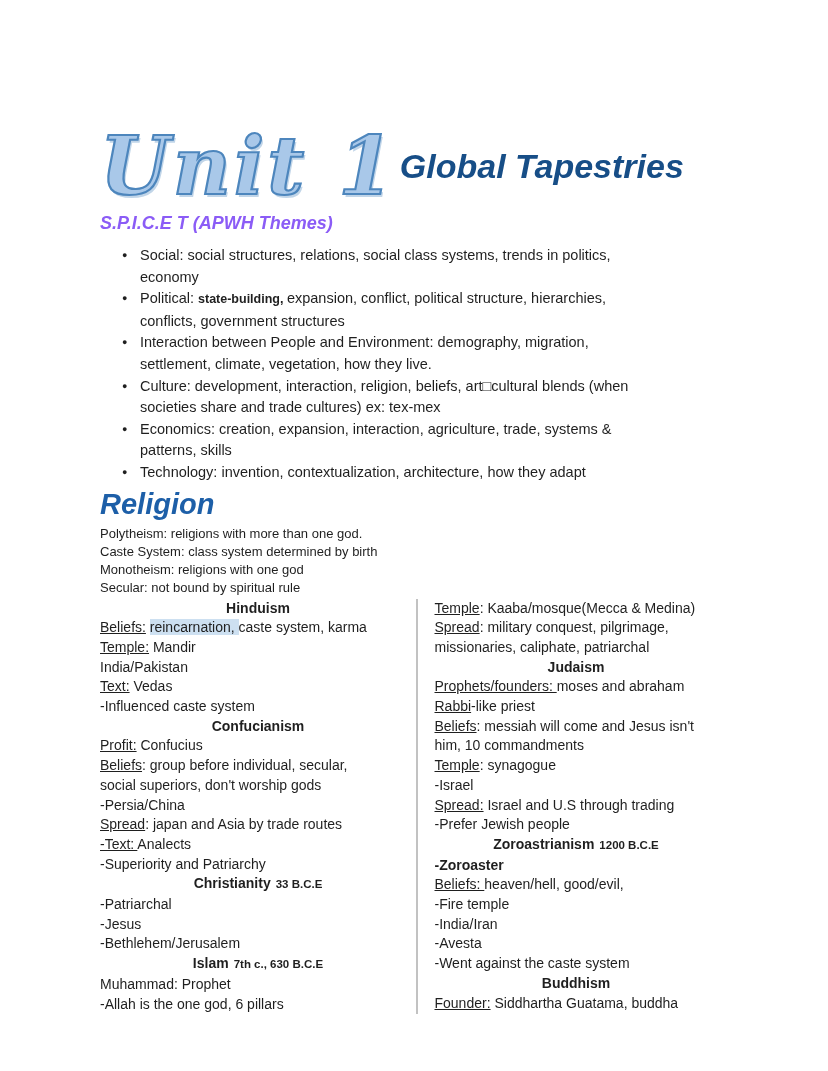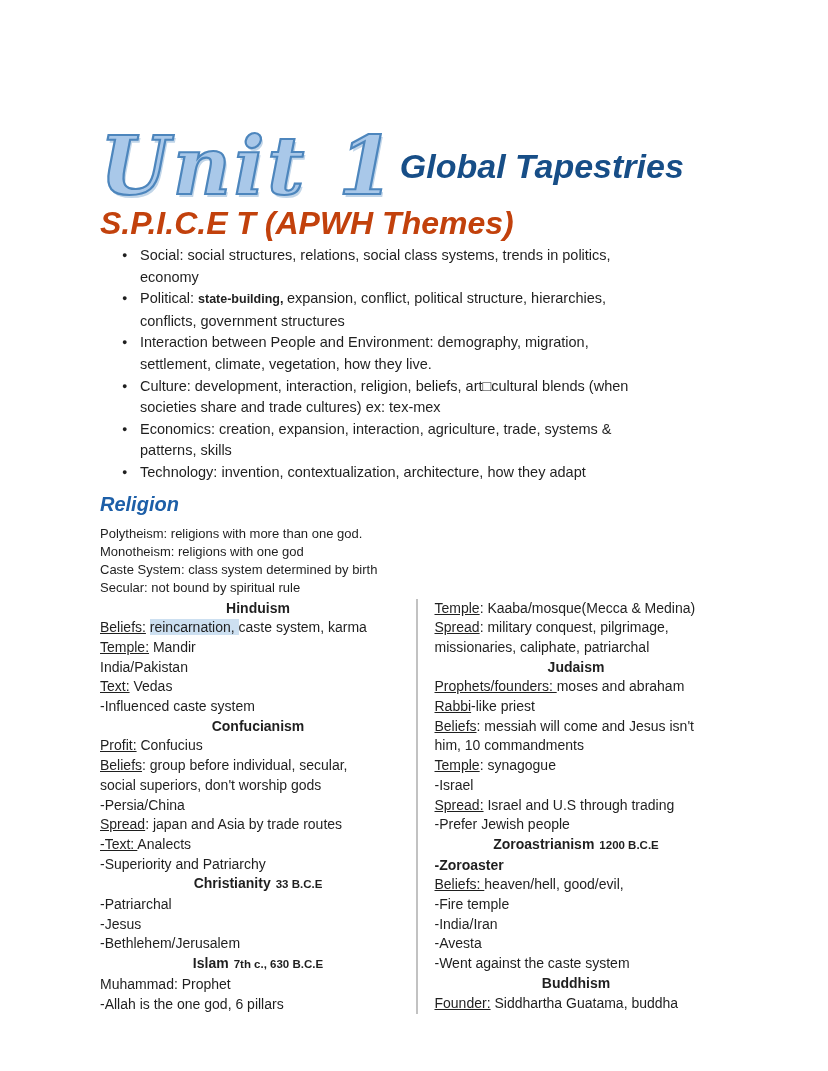--- a/index.html
+++ b/index.html
@@ -25,34 +25,34 @@
     color: #a9c8e9;
     -webkit-text-stroke: 2.2px #4d86bd;
     text-shadow: 2px 3px 0 rgba(77,134,189,0.35);
   }
   .title-sub {
     font-weight: bold; font-style: italic;
     font-size: 34px; color: #174e87; margin-left: 3px;
   }
 
   .spice-heading {
-    margin: 2px 0 0 0; font-size: 32px; line-height: 28px;
-    font-weight: bold; font-style: italic; color: #c2410c;
+    margin: 2px 0 0 0; font-size: 18px; line-height: 28px;
+    font-weight: bold; font-style: italic; color: #8b5cf6;
   }
 
   
   .bullets { list-style: none; margin: 8px 0 0 0; padding: 0 0 0 18px; font-size: 14.5px; }
   .bullets li { display: flex; }
   .b-marker { flex: 0 0 22px; font-size: 9px; line-height: 21.6px; text-align: left; padding-left: 4px; }
   .b-text { }
   .b-line { line-height: 21.6px; white-space: nowrap; }
   .seg-small { font-size: 12.5px; font-weight: bold; }
 
   .religion-heading {
-    margin: 4px 0 0 0; font-size: 20px; line-height: 33px;
+    margin: 4px 0 0 0; font-size: 29px; line-height: 33px;
     font-weight: bold; font-style: italic; color: #1d5fa8;
   }
 
   .defs { margin-top: 4px; font-size: 13px; }
   .def-line { line-height: 18px; white-space: nowrap; }
 
   
   .columns { display: flex; margin-top: 2px; font-size: 14px; }
   .col-left  { width: 316px; flex: 0 0 316px; }
   .col-divider { width: 1.5px; background: #c2c2c2; flex: 0 0 1.5px; }
@@ -119,22 +119,22 @@
           <div class="b-text">
             <div class="b-line"><span>Technology: invention, contextualization, architecture, how they adapt</span></div>
           </div>
         </li>
       </ul>
 
     <div class="religion-heading">Religion</div>
 
     <div class="defs" id="defs">
         <div class="def-line">Polytheism: religions with more than one god.</div>
+        <div class="def-line">Caste System: class system determined by birth</div>
         <div class="def-line">Monotheism: religions with one god</div>
-        <div class="def-line">Caste System: class system determined by birth</div>
         <div class="def-line">Secular: not bound by spiritual rule</div>
       </div>
 
     <div class="columns">
       <div class="col-left" id="col-left">
           <div class="col-heading"><span>Hinduism</span></div>
           <div class="col-line"><span class="u">Beliefs:</span><span> </span><span class="hl">reincarnation, </span><span>caste system, karma</span></div>
           <div class="col-line"><span class="u">Temple:</span><span> Mandir</span></div>
           <div class="col-line"><span>India/Pakistan</span></div>
           <div class="col-line"><span class="u">Text:</span><span> Vedas</span></div>

